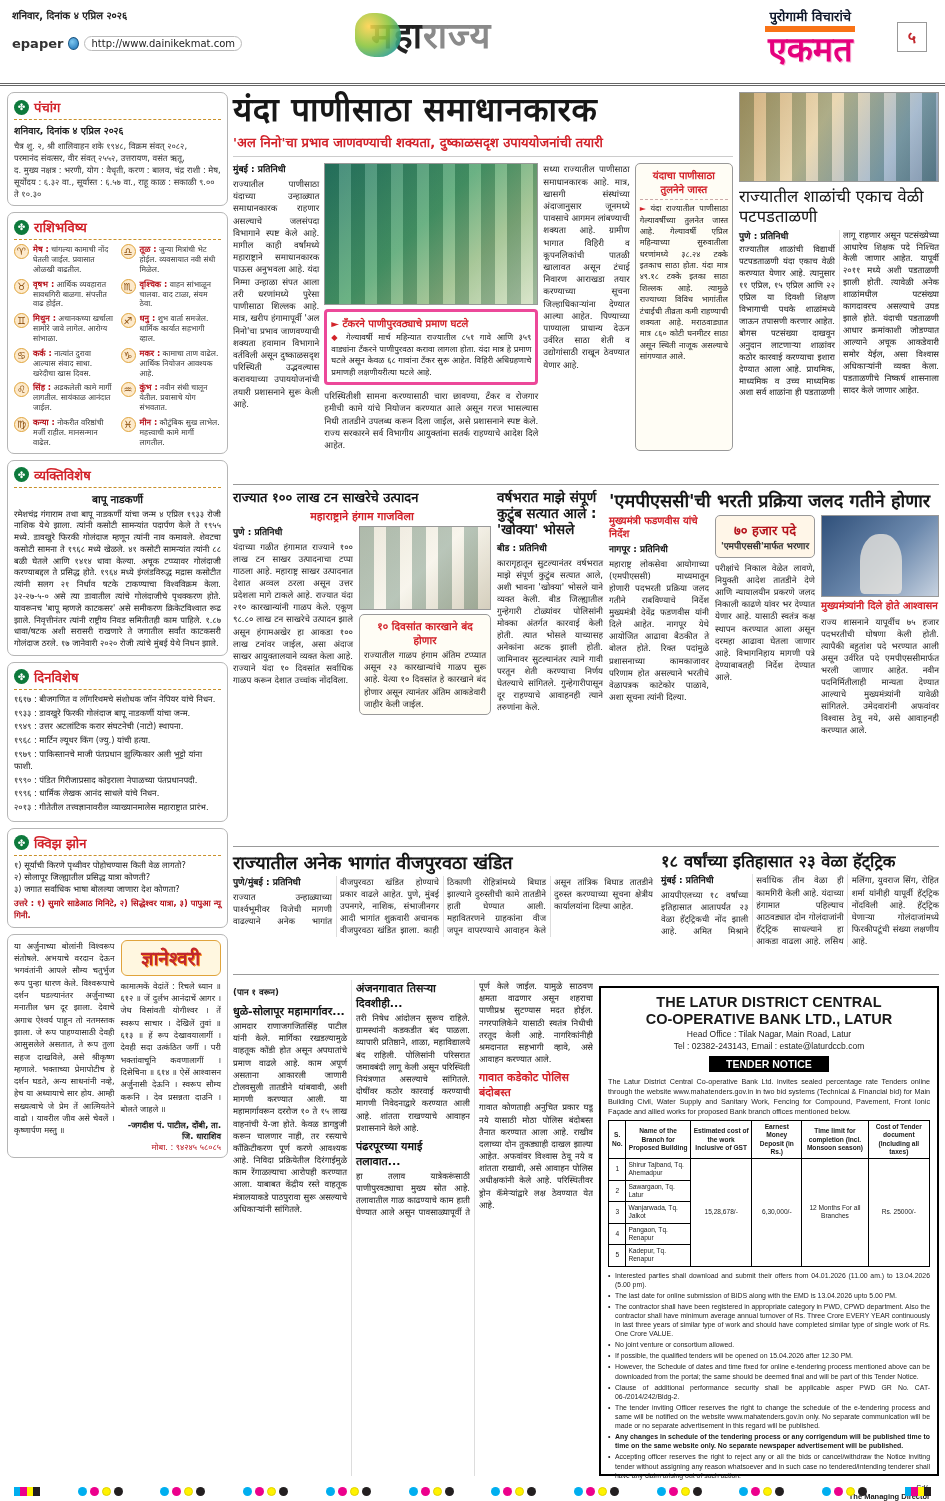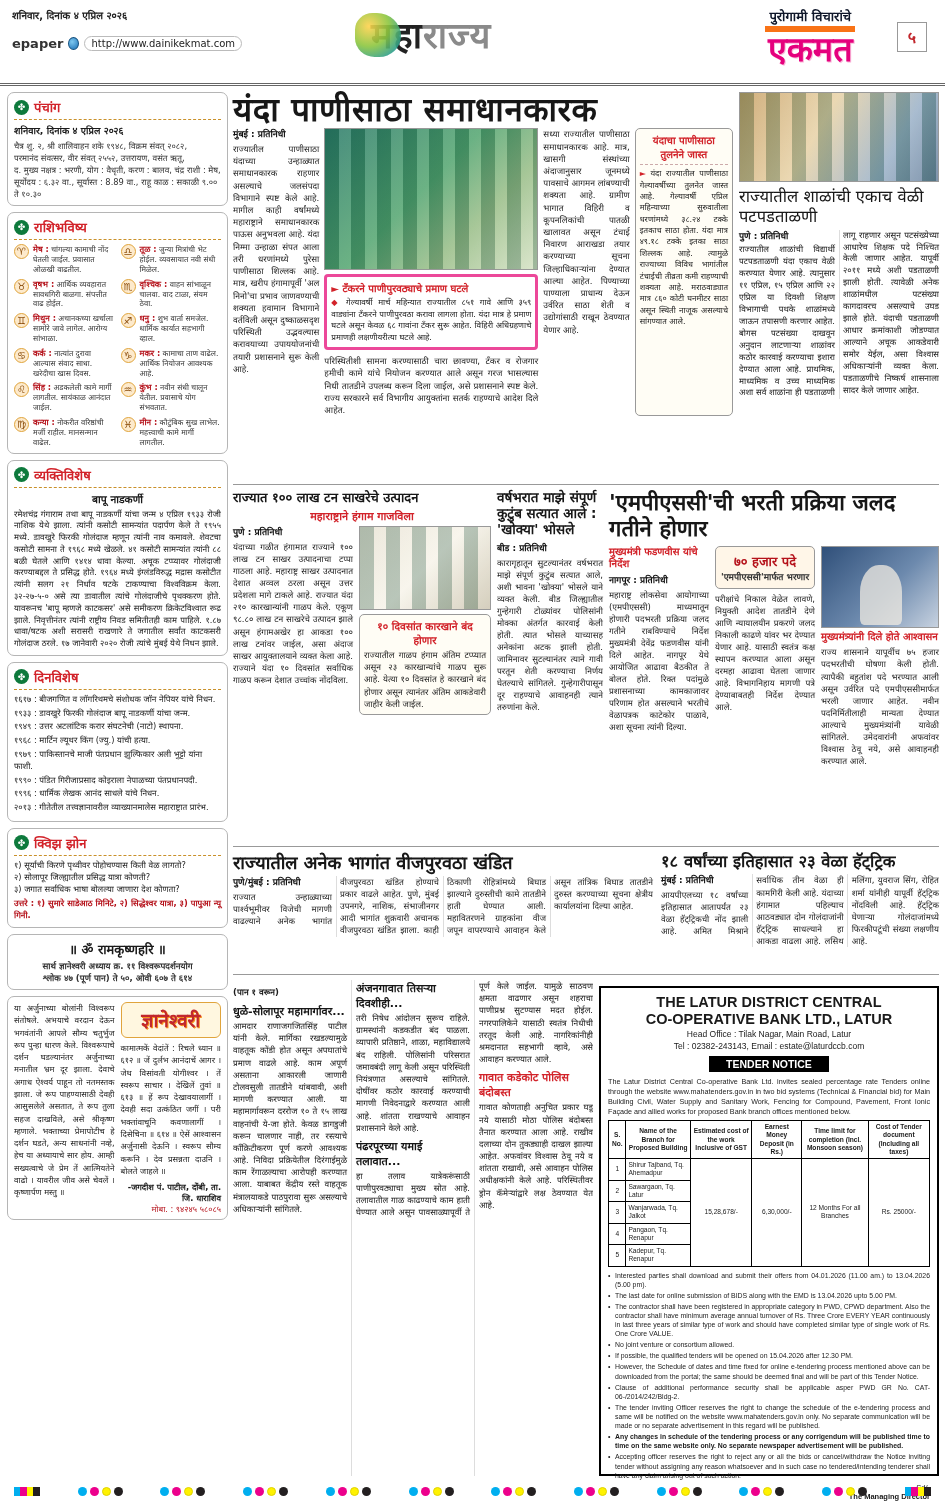--- a/index.html
+++ b/index.html
@@ -92,21 +92,21 @@
   .sugar-c1 { width:120px; }
   .sugar-c2 { width:132px; }
   .sugar-photo { width:132px; height:84px; background:linear-gradient(135deg,#e9e4d6,#f7f4ea 50%,#cfc8b4); border:1px solid #999; }
   .inset-box { border:1px solid #999; border-radius:5px; padding:4px; margin:4px 0; background:#fffdf5; }
   .inset-title { font-size:10.5px; font-weight:bold; color:#d2232a; text-align:center; margin-bottom:2px; }
 
   .khokya { position:absolute; top:398px; left:264px; width:106px; }
   .khokya .art-hl { font-size:13.5px; }
 
   .mpsc { position:absolute; top:398px; left:376px; width:330px; }
-  .mpsc .art-hl { font-size:22px; }
+  .mpsc .art-hl { font-size:18px; }
   .mpsc-row { display:flex; gap:6px; margin-top:4px; }
   .mpsc-c { width:100px; }
   .mpsc-c3 { width:118px; }
   .cm-photo { width:118px; height:82px; background:linear-gradient(135deg,#30507a,#6c89ad 55%,#c7d2e0); border:1px solid #999; position:relative; }
   .cm-photo::after { content:""; position:absolute; left:38px; top:18px; width:42px; height:60px; border-radius:45% 45% 10% 10%; background:rgba(240,235,225,.75); }
   .small-kicker { font-size:10px; font-weight:bold; color:#d2232a; line-height:1.25; margin-bottom:3px; }
   .posts-box { border:1px solid #999; border-radius:5px; background:#fff6e8; text-align:center; padding:5px 3px; margin-bottom:4px; }
   .posts-line1 { font-size:13px; font-weight:bold; color:#b5121b; }
   .posts-line2 { font-size:9px; font-weight:bold; color:#333; }
 
@@ -180,21 +180,21 @@
 
     <div class="sbox">
       <div class="sbox-head">
         <span class="sbox-icon">✤</span>
         <span class="sbox-title">पंचांग</span>
       </div>
       <div class="pan-date">शनिवार, दिनांक ४ एप्रिल २०२६</div>
       <div class="pan-line">चैत्र शु. २, श्री शालिवाहन शके १९४८, विक्रम संवत् २०८२,</div>
       <div class="pan-line">परमानंद संवत्सर, वीर संवत् २५५२, उत्तरायण, वसंत ऋतू,</div>
       <div class="pan-line">द. मुख्य नक्षत्र : भरणी, योग : वैधृती, करण : बालव, चंद्र राशी : मेष,</div>
-      <div class="pan-line">सूर्योदय : ६.३२ वा., सूर्यास्त : 8.89 वा., राहू काळ : सकाळी ९.०० ते १०.३०</div>
+      <div class="pan-line">सूर्योदय : ६.३२ वा., सूर्यास्त : ६.५७ वा., राहू काळ : सकाळी ९.०० ते १०.३०</div>
     </div>
 
     <div class="sbox">
       <div class="sbox-head">
         <span class="sbox-icon">✤</span>
         <span class="sbox-title">राशिभविष्य</span>
       </div>
       <div class="rashi-grid">
         <div class="rashi-item">
             <span class="rashi-sym">♈</span>
@@ -275,43 +275,39 @@
       <div class="sbox-head">
         <span class="sbox-icon">✤</span>
         <span class="sbox-title">क्विझ झोन</span>
       </div>
       <div class="quiz-q">१) सूर्याची किरणे पृथ्वीवर पोहोचण्यास किती वेळ लागतो?</div>
       <div class="quiz-q">२) सोलापूर जिल्ह्यातील प्रसिद्ध यात्रा कोणती?</div>
       <div class="quiz-q">३) जगात सर्वाधिक भाषा बोलल्या जाणारा देश कोणता?</div>
       <div class="quiz-a">उत्तरे : १) सुमारे साडेआठ मिनिटे, २) सिद्धेश्वर यात्रा, ३) पापुआ न्यू गिनी.</div>
     </div>
 
-    <div class="sbox mantra-box">
-      <div class="mantra-line">॥ ॐ रामकृष्णहरि ॥</div>
-      <div class="mantra-sub">सार्थ ज्ञानेश्वरी अध्याय क्र. ११ विश्वरूपदर्शनयोग</div>
-      <div class="mantra-sub">श्लोक ४७ (पूर्ण पान) ते ५०, ओवी ६०७ ते ६१४</div>
-    </div>
 
     <div class="sbox">
       <div class="dny-cols">
         <div class="dny-left">या अर्जुनाच्या बोलांनी विश्वरूप संतोषले. अभयाचे वरदान देऊन भगवंतांनी आपले सौम्य चतुर्भुज रूप पुन्हा धारण केले. विश्वरूपाचे दर्शन घडल्यानंतर अर्जुनाच्या मनातील भ्रम दूर झाला. देवाचे अगाध ऐश्वर्य पाहून तो नतमस्तक झाला. जे रूप पाहण्यासाठी देवही आसुसलेले असतात, ते रूप तुला सहज दाखविले, असे श्रीकृष्ण म्हणाले. भक्ताच्या प्रेमापोटीच हे दर्शन घडते, अन्य साधनांनी नव्हे, हेच या अध्यायाचे सार होय. आम्ही सख्यत्वाचे जे प्रेम तें आत्मियतेने वाढो । यावरील जीव असे चेवलें । कृष्णार्पण मस्तु ॥</div>
         <div class="dny-right">
           <div class="dny-logo">ज्ञानेश्वरी</div>
           <div class="dny-verse">कामात्मकें वेदांतें : रिचले ध्यान ॥ ६१२ ॥ जें दुर्लभ आनंदाचें आगर । जेथ विसांवती योगीश्वर । तें स्वरूप साचार । देखिलें तुवां ॥ ६१३ ॥ हें रूप देखावयालागीं । देवही सदा उत्कंठित जगीं । परी भक्तांवाचूनि कवणालागीं । दिसेचिना ॥ ६१४ ॥ ऐसें आश्वासन अर्जुनासी देऊनि । स्वरूप सौम्य करूनि । देव प्रसन्नता दाउनि । बोलते जाहले ॥</div>
           <div class="dny-credit">-जगदीश पं. पाटील, दोंबी, ता. जि. धाराशिव</div>
           <div class="dny-mob">मोबा. : ९४२४५ ५८०८५</div>
         </div>
       </div>
     </div>
   </div>
 
   <div class="main">
 
     <div class="lead">
       <div class="lead-hl">यंदा पाणीसाठा समाधानकारक</div>
+      <div class="lead-sub">'अल निनो'चा प्रभाव जाणवण्याची शक्यता, दुष्काळसदृश उपाययोजनांची तयारी</div>
       <div class="lead-row">
         <div class="lead-col">
           <span class="dateline">मुंबई : प्रतिनिधी</span>
           <span>राज्यातील पाणीसाठा यंदाच्या उन्हाळ्यात समाधानकारक राहणार असल्याचे जलसंपदा विभागाने स्पष्ट केले आहे. मागील काही वर्षांमध्ये महाराष्ट्राने समाधानकारक पाऊस अनुभवला आहे. यंदा निम्मा उन्हाळा संपत आला तरी धरणांमध्ये पुरेसा पाणीसाठा शिल्लक आहे. मात्र, खरीप हंगामापूर्वी 'अल निनो'चा प्रभाव जाणवण्याची शक्यता हवामान विभागाने वर्तविली असून दुष्काळसदृश परिस्थिती उद्भवल्यास करावयाच्या उपाययोजनांची तयारी प्रशासनाने सुरू केली आहे.</span>
         </div>
         <div class="lead-photo-stack">
           <div class="photo lead-photo"></div>
           <div class="caption-box">
             <div class="caption-title"><span class="bullet">►</span> <span>टँकरने पाणीपुरवठ्याचे प्रमाण घटले</span></div>
             <div class="caption-body"><span class="bullet">◆</span> <span>गेल्यावर्षी मार्च महिन्यात राज्यातील ८५१ गावे आणि ३५९ वाड्यांना टँकरने पाणीपुरवठा करावा लागला होता. यंदा मात्र हे प्रमाण घटले असून केवळ ६८ गावांना टँकर सुरू आहेत. विहिरी अधिग्रहणाचे प्रमाणही लक्षणीयरीत्या घटले आहे.</span></div>

